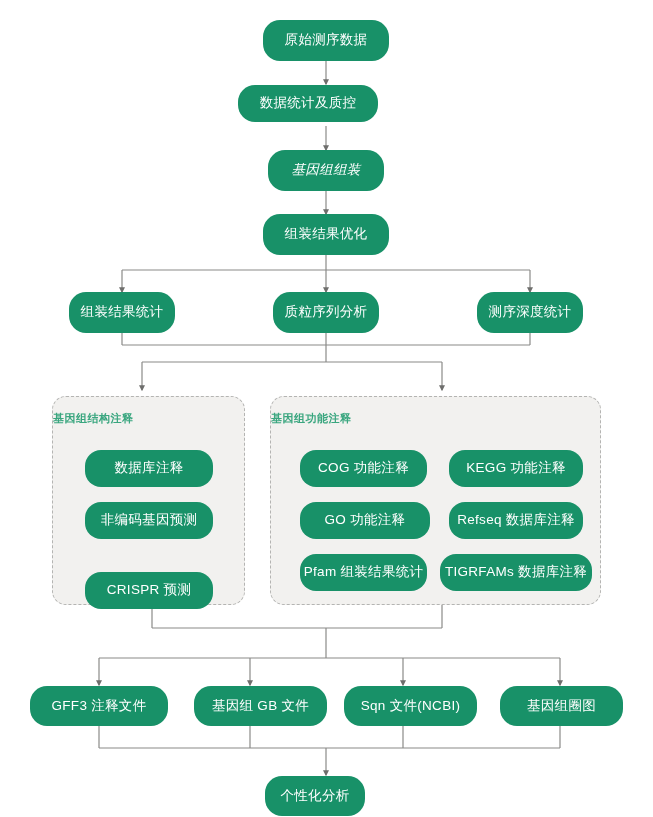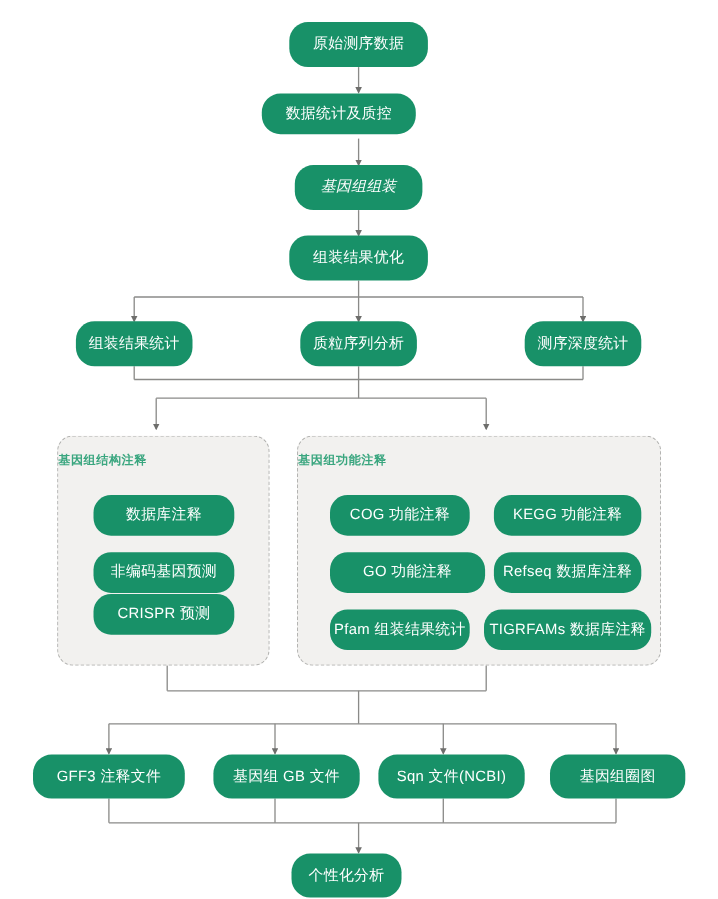--- a/index.html
+++ b/index.html
@@ -148,37 +148,37 @@
   </div>
 
   <div class="node" style="left:85px; top:450px; width:128px; height:37px; border-radius:16px;">
     <span>数据库注释</span>
   </div>
 
   <div class="node" style="left:85px; top:502px; width:128px; height:37px; border-radius:16px;">
     <span>非编码基因预测</span>
   </div>
 
-  <div class="node" style="left:85px; top:540px; width:128px; height:37px; border-radius:16px;">
+  <div class="node" style="left:85px; top:572px; width:128px; height:37px; border-radius:16px;">
     <span>CRISPR 预测</span>
   </div>
 
   <div class="panel" style="left:270px; top:396px; width:331px; height:209px;">
     <div class="panel-title">基因组功能注释</div>
   </div>
 
   <div class="node" style="left:300px; top:450px; width:127px; height:37px; border-radius:16px;">
     <span>COG 功能注释</span>
   </div>
 
   <div class="node" style="left:449px; top:450px; width:134px; height:37px; border-radius:16px;">
     <span>KEGG 功能注释</span>
   </div>
 
-  <div class="node" style="left:300px; top:502px; width:141px; height:37px; border-radius:16px;">
+  <div class="node" style="left:300px; top:502px; width:130px; height:37px; border-radius:16px;">
     <span>GO 功能注释</span>
   </div>
 
   <div class="node" style="left:449px; top:502px; width:134px; height:37px; border-radius:16px;">
     <span>Refseq 数据库注释</span>
   </div>
 
   <div class="node" style="left:300px; top:554px; width:127px; height:37px; border-radius:16px;">
     <span>Pfam 组装结果统计</span>
   </div>

